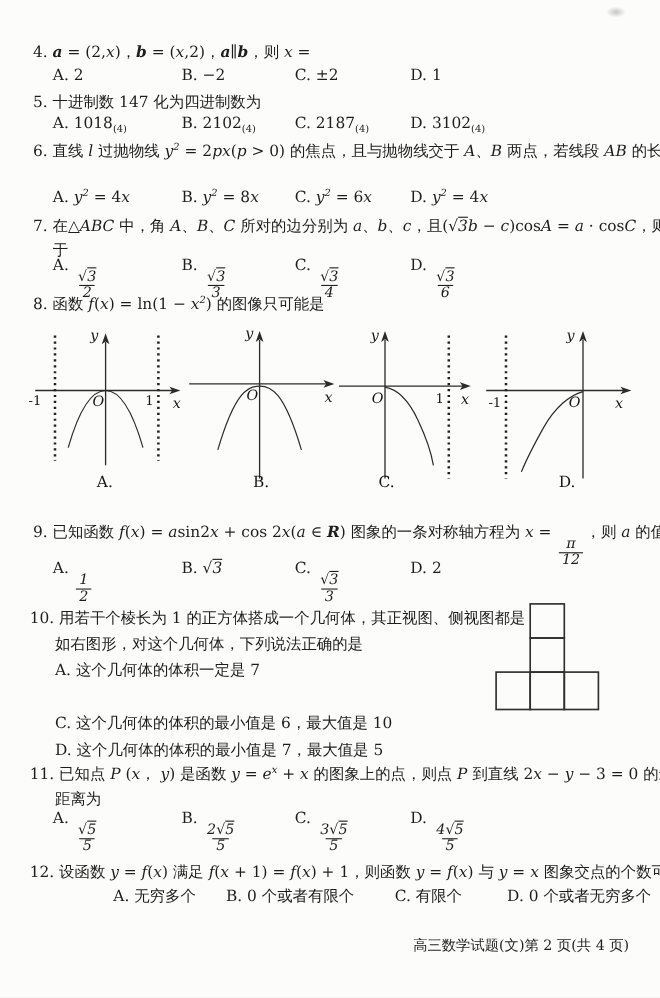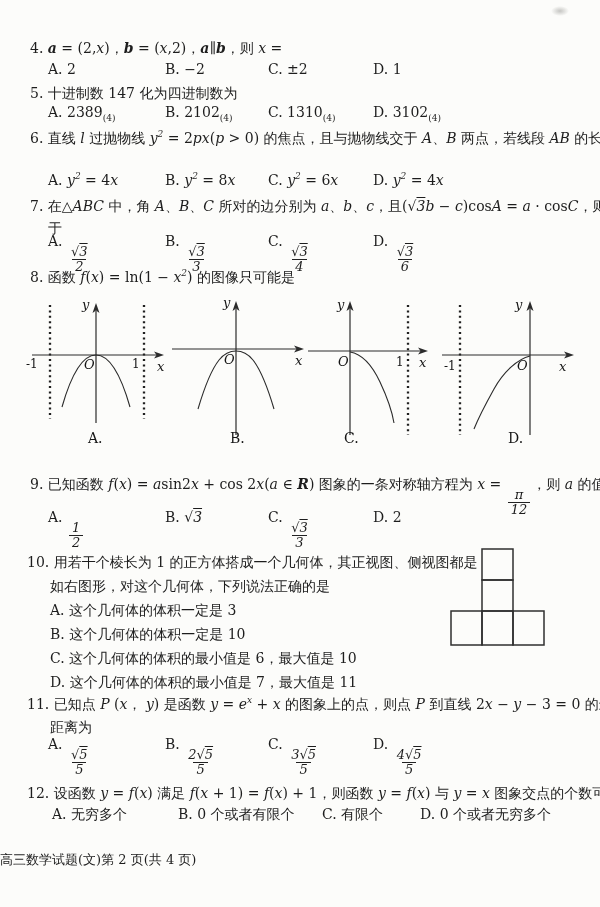--- a/index.html
+++ b/index.html
@@ -13,56 +13,56 @@
   sup.sp{font-size:9px;line-height:0;font-style:italic;}
   sub.sb{font-size:9px;line-height:0;}
   .rad{font-style:normal;}
   .vin{text-decoration:overline;}
   .fr{display:inline-flex;flex-direction:column;align-items:center;vertical-align:-0.75em;
       line-height:1.1;margin:0 2px;font-size:13px;}
   .fr .n{padding:0 2px;display:block;}
   .fr .d{border-top:1px solid #222;padding:0 3px;display:block;}
   .optrow{position:absolute;left:48px;width:540px;display:grid;
           grid-template-columns:117px 103px 105px auto;font-size:14px;white-space:nowrap;}
-  .optrow.q12{left:52px;grid-template-columns:126px 144px 98px auto;}
+  .optrow.q12{left:52px;grid-template-columns:126px 144px 98px auto;text-align:right;}
   .graphs{position:absolute;top:293px;left:20px;display:flex;}
   .gsvg{display:block;}
   svg text{font-family:"DejaVu Serif","Liberation Serif",serif;}
   .gl{font-style:italic;font-size:13px;fill:#151515;}
   .gn{font-size:12px;fill:#151515;}
   .glab{font-size:14px;fill:#151515;}
   .axis{stroke:#2b2b2b;stroke-width:1.2;fill:none;}
   .curve{stroke:#2b2b2b;stroke-width:1.1;fill:none;}
   .dash{stroke:#1f1f1f;stroke-width:2.3;stroke-dasharray:2 3.4;fill:none;}
   .arr{fill:#2b2b2b;}
   .cube{stroke:#2f2f2f;stroke-width:1.5;fill:none;}
   .figure{position:absolute;top:547px;left:448px;}
-  .footer{position:absolute;top:851px;left:0;width:572px;text-align:left;font-size:13px;}
+  .footer{position:absolute;top:851px;left:0;width:572px;text-align:right;font-size:13px;}
   .smudge{position:absolute;top:6px;left:551px;width:18px;height:10px;opacity:.55;
           background:radial-gradient(ellipse at center,#989894 0%,rgba(200,200,196,0) 70%);}
 </style>
 </head>
 <body>
 
 <div class="paper">
   <div class="smudge"></div>
 
   <div class="line" style="top:38px;left:30px"><span class="tx">4. </span><span class="mi bd">a</span><span class="tx"> = (2,</span><span class="mi">x</span><span class="tx">)，</span><span class="mi bd">b</span><span class="tx"> = (</span><span class="mi">x</span><span class="tx">,2)，</span><span class="mi bd">a</span><span class="tx">∥</span><span class="mi bd">b</span><span class="tx">，则 </span><span class="mi">x</span><span class="tx"> =</span></div>
   <div class="optrow" style="top:61px">
     <div><span class="tx">A. 2</span></div>
     <div><span class="tx">B. −2</span></div>
     <div><span class="tx">C. ±2</span></div>
     <div><span class="tx">D. 1</span></div>
   </div>
 
   <div class="line" style="top:83px;left:30px"><span class="tx">5. 十进制数 147 化为四进制数为</span></div>
   <div class="optrow" style="top:104px">
-    <div><span class="tx">A. 2389</span><sub class="sb">(4)</sub></div>
+    <div><span class="tx">A. 1018</span><sub class="sb">(4)</sub></div>
     <div><span class="tx">B. 2102</span><sub class="sb">(4)</sub></div>
-    <div><span class="tx">C. 1310</span><sub class="sb">(4)</sub></div>
+    <div><span class="tx">C. 2187</span><sub class="sb">(4)</sub></div>
     <div><span class="tx">D. 3102</span><sub class="sb">(4)</sub></div>
   </div>
 
   <div class="line" style="top:128px;left:30px"><span class="tx">6. 直线 </span><span class="mi">l</span><span class="tx"> 过抛物线 </span><span class="mi">y</span><sup class="sp">2</sup><span class="tx"> = 2</span><span class="mi">px</span><span class="tx">(</span><span class="mi">p</span><span class="tx"> &gt; 0) 的焦点，且与抛物线交于 </span><span class="mi">A</span><span class="tx">、</span><span class="mi">B</span><span class="tx"> 两点，若线段 </span><span class="mi">AB</span><span class="tx"> 的长是 8，</span></div>
   <div class="optrow" style="top:172px">
     <div><span class="tx">A. </span><span class="mi">y</span><sup class="sp">2</sup><span class="tx"> = 4</span><span class="mi">x</span></div>
     <div><span class="tx">B. </span><span class="mi">y</span><sup class="sp">2</sup><span class="tx"> = 8</span><span class="mi">x</span></div>
     <div><span class="tx">C. </span><span class="mi">y</span><sup class="sp">2</sup><span class="tx"> = 6</span><span class="mi">x</span></div>
     <div><span class="tx">D. </span><span class="mi">y</span><sup class="sp">2</sup><span class="tx"> = 4</span><span class="mi">x</span></div>
   </div>
@@ -157,24 +157,23 @@
     <div><span class="tx">B. </span><span class="mi"><span class="rad">√</span><span class="vin">3</span></span></div>
     <div><span class="tx">C. </span><span class="fr">
           <span class="n mi"><span class="rad">√</span><span class="vin">3</span></span>
           <span class="d mi">3</span>
         </span></div>
     <div><span class="tx">D. 2</span></div>
   </div>
 
   <div class="line" style="top:552px;left:27px"><span class="tx">10. 用若干个棱长为 1 的正方体搭成一个几何体，其正视图、侧视图都是</span></div>
   <div class="line" style="top:576px;left:50px"><span class="tx">如右图形，对这个几何体，下列说法正确的是</span></div>
-  <div class="line" style="top:600px;left:50px"><span class="tx">A. 这个几何体的体积一定是 3</span></div>
-  <div class="line" style="top:624px;left:50px"><span class="tx">B. 这个几何体的体积一定是 10</span></div>
+  <div class="line" style="top:600px;left:50px"><span class="tx">A. 这个几何体的体积一定是 7</span></div>
   <div class="line" style="top:648px;left:50px"><span class="tx">C. 这个几何体的体积的最小值是 6，最大值是 10</span></div>
-  <div class="line" style="top:672px;left:50px"><span class="tx">D. 这个几何体的体积的最小值是 7，最大值是 11</span></div>
+  <div class="line" style="top:672px;left:50px"><span class="tx">D. 这个几何体的体积的最小值是 7，最大值是 5</span></div>
   <svg class="figure" width="100" height="102" viewBox="0 0 100 102">
     <rect class="cube" x="34" y="2" width="31" height="31"></rect>
     <rect class="cube" x="34" y="33" width="31" height="31"></rect>
     <rect class="cube" x="3" y="64" width="31" height="34"></rect>
     <rect class="cube" x="34" y="64" width="31" height="34"></rect>
     <rect class="cube" x="65" y="64" width="31" height="34"></rect>
   </svg>
 
   <div class="line" style="top:694px;left:27px"><span class="tx">11.  已知点 </span><span class="mi">P</span><span class="tx"> (</span><span class="mi">x</span><span class="tx">， </span><span class="mi">y</span><span class="tx">)  是函数 </span><span class="mi">y</span><span class="tx"> = </span><span class="mi">e</span><sup class="sp">x</sup><span class="tx"> + </span><span class="mi">x</span><span class="tx"> 的图象上的点，则点 </span><span class="mi">P</span><span class="tx"> 到直线 2</span><span class="mi">x</span><span class="tx"> − </span><span class="mi">y</span><span class="tx"> − 3 = 0 的最小</span></div>
   <div class="line" style="top:717px;left:50px"><span class="tx">距离为</span></div>

